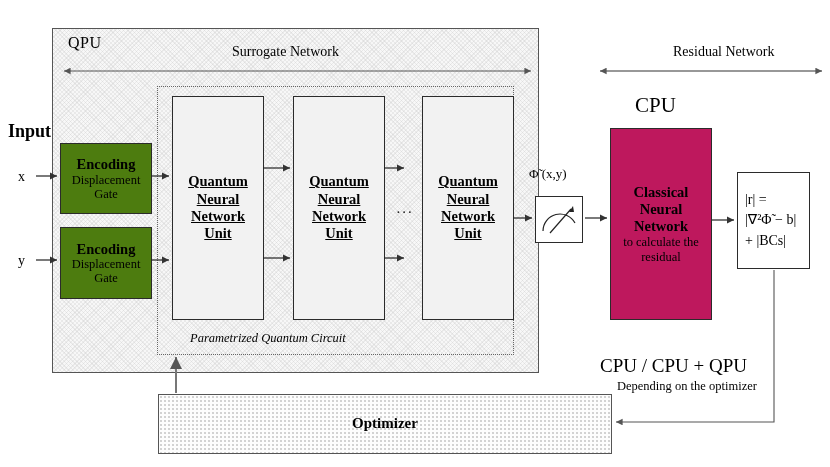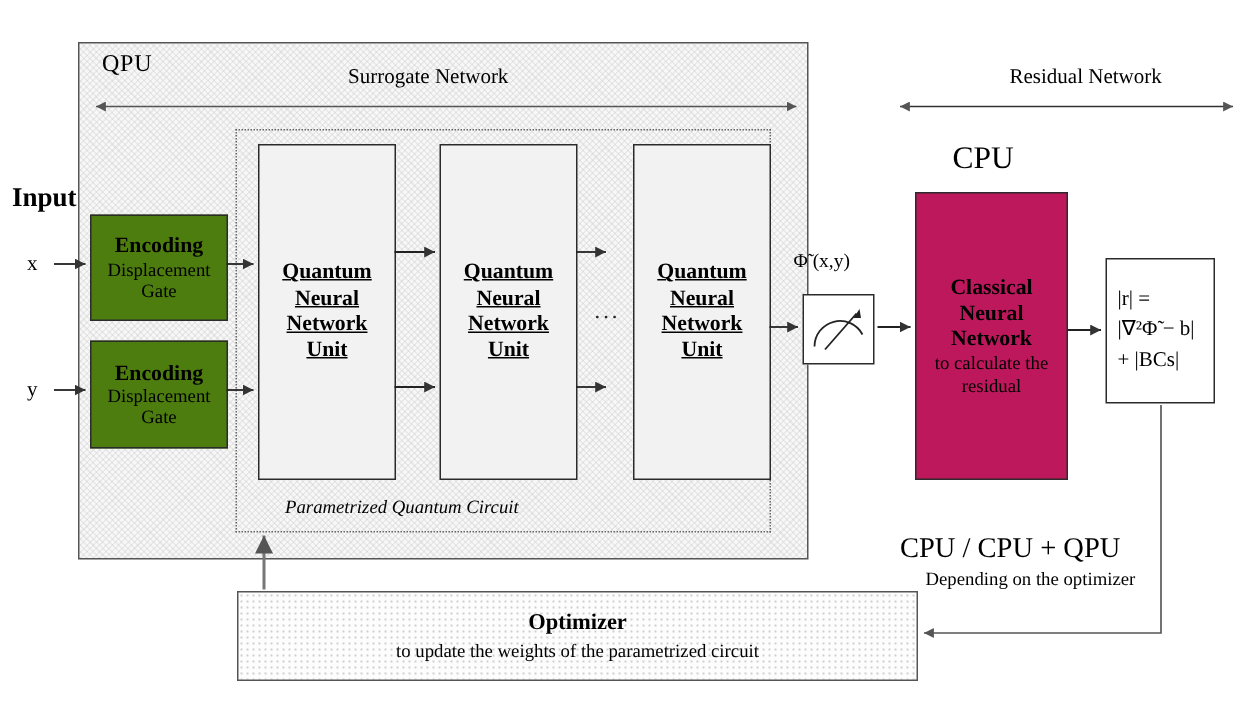--- a/index.html
+++ b/index.html
@@ -141,21 +141,20 @@
 </div>
 
 <div class="abs" id="res-box">
   <div class="res-line">|r|  =</div>
   <div class="res-line">|∇²Φ̃ − b|</div>
   <div class="res-line">+ |BCs|</div>
 </div>
 
 <div class="abs dotbox" id="opt-box">
   <div class="opt-title">Optimizer</div>
-  <div class="opt-sub">to update the weights of the parametrized circuit</div>
 </div>
 <div class="abs" id="cq-label">CPU / CPU + QPU</div>
 <div class="abs" id="cq-sub">Depending on the optimizer</div>
 
 <div class="abs" id="surrogate-label">Surrogate Network</div>
 <div class="abs" id="residual-label">Residual Network</div>
 
 <svg class="ov">
   <defs>
     <marker id="ah" markerWidth="7" markerHeight="7" refX="6" refY="3" orient="auto">

